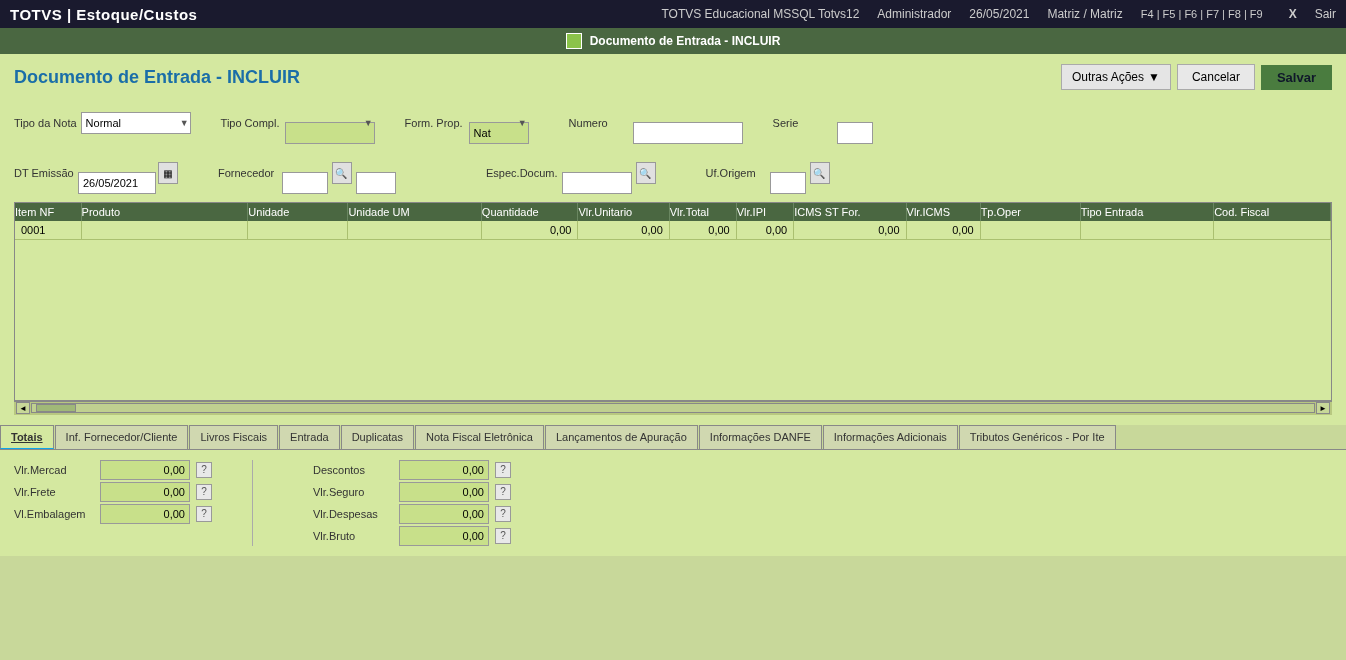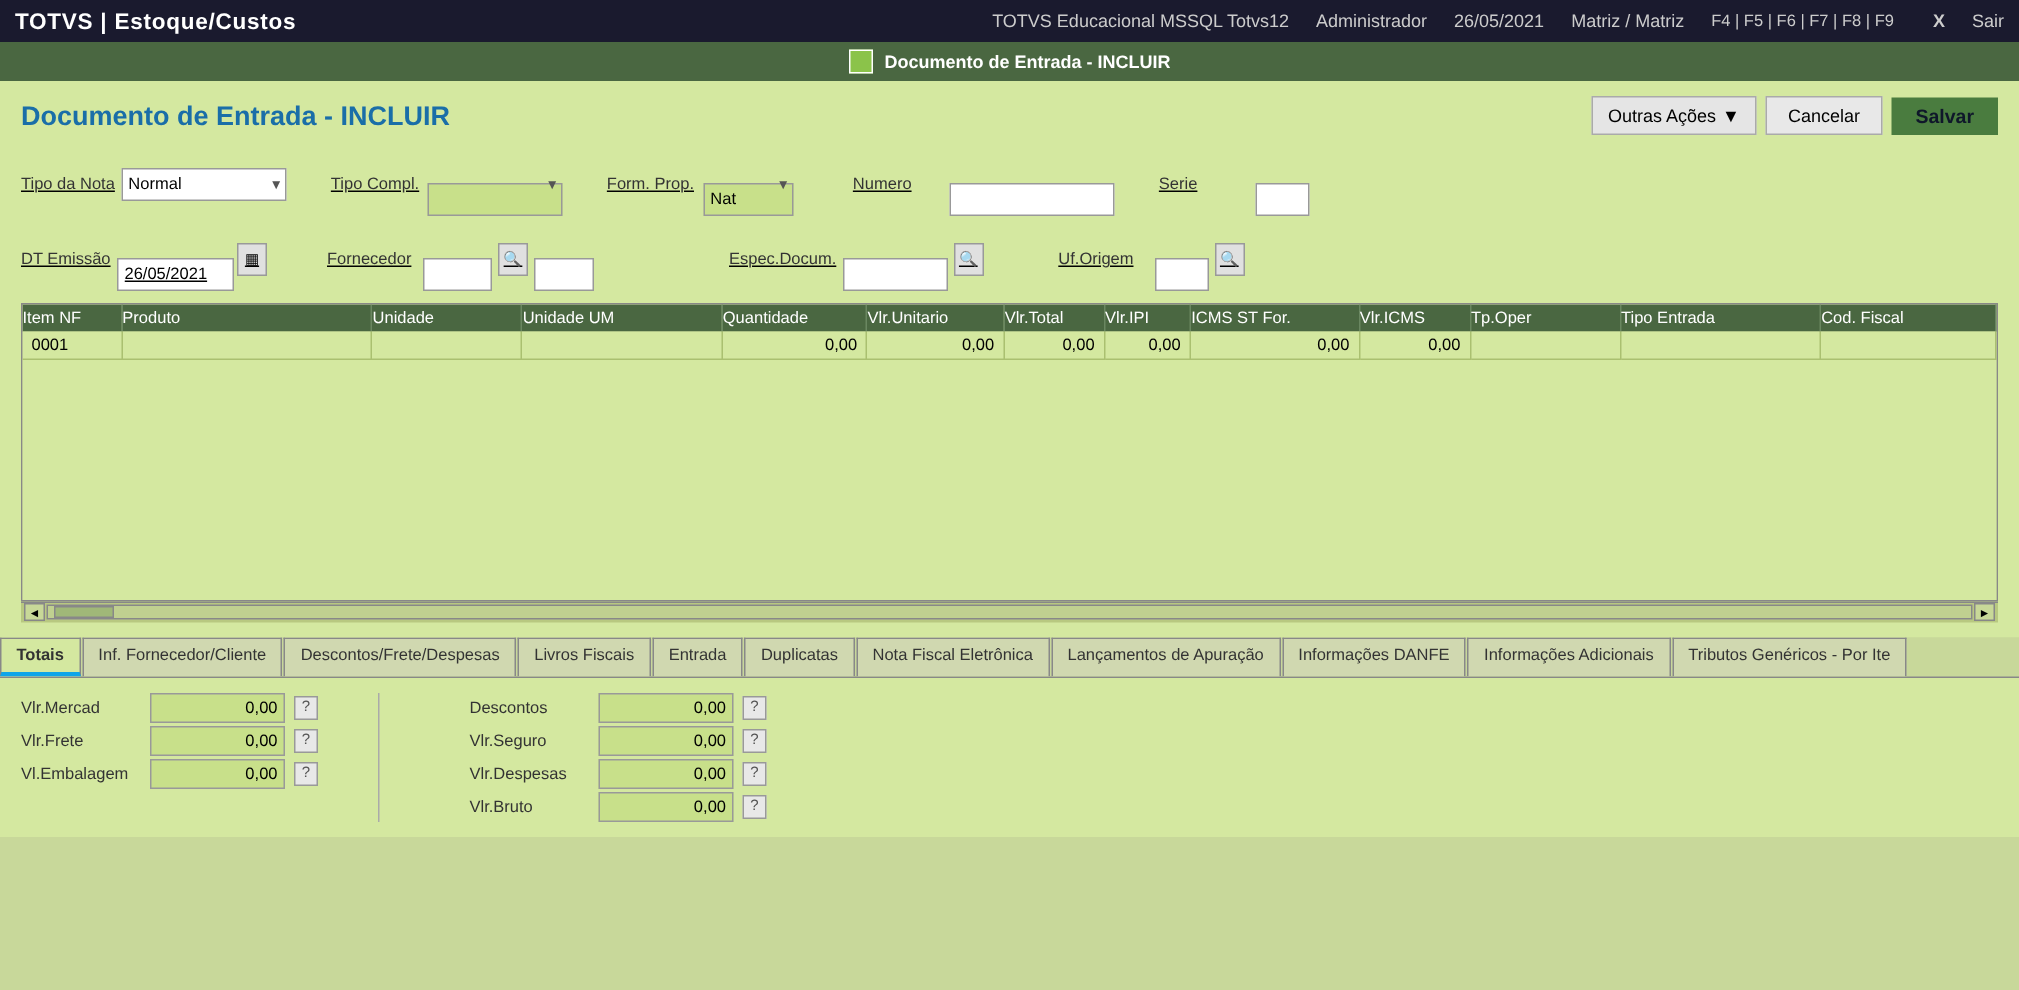--- a/index.html
+++ b/index.html
@@ -94,21 +94,20 @@
       display: flex;
       align-items: center;
       gap: 10px;
       margin-bottom: 8px;
       background: #d4e8a0;
     }
     .field-group {
       display: flex;
       align-items: center;
       gap: 4px;
-      text-decoration: underline;
     }
     .field-label {
       color: #333;
       font-size: 11px;
       white-space: nowrap;
       min-width: 60px;
     }
     .field-input {
       border: 1px solid #999;
       background: #fff;
@@ -253,21 +252,22 @@
       border-bottom: none;
       cursor: pointer;
       font-size: 11px;
       white-space: nowrap;
       margin-right: 1px;
       color: #333;
     }
     .tab.active {
       background: #d4e8a0;
       font-weight: bold;
-      border-bottom: 3px solid #0ea5e9;
+      border-bottom: 1px solid #0ea5e9;
+      text-decoration: underline;
     }
 
     
     .totals-area {
       background: #d4e8a0;
       padding: 10px 14px;
       display: flex;
       gap: 40px;
     }
     .totals-col {
@@ -449,21 +449,20 @@
       <div class="scroll-thumb"></div>
     </div>
     <button class="scroll-right">►</button>
   </div>
 
 </div>
 
 <div class="tabs-row">
   <div class="tab active">Totais</div>
   <div class="tab">Inf. Fornecedor/Cliente</div>
-  <div class="tab">Descontos/Frete/Despesas</div>
   <div class="tab">Livros Fiscais</div>
   <div class="tab">Entrada</div>
   <div class="tab">Duplicatas</div>
   <div class="tab">Nota Fiscal Eletrônica</div>
   <div class="tab">Lançamentos de Apuração</div>
   <div class="tab">Informações DANFE</div>
   <div class="tab">Informações Adicionais</div>
   <div class="tab">Tributos Genéricos - Por Ite</div>
 </div>
 

